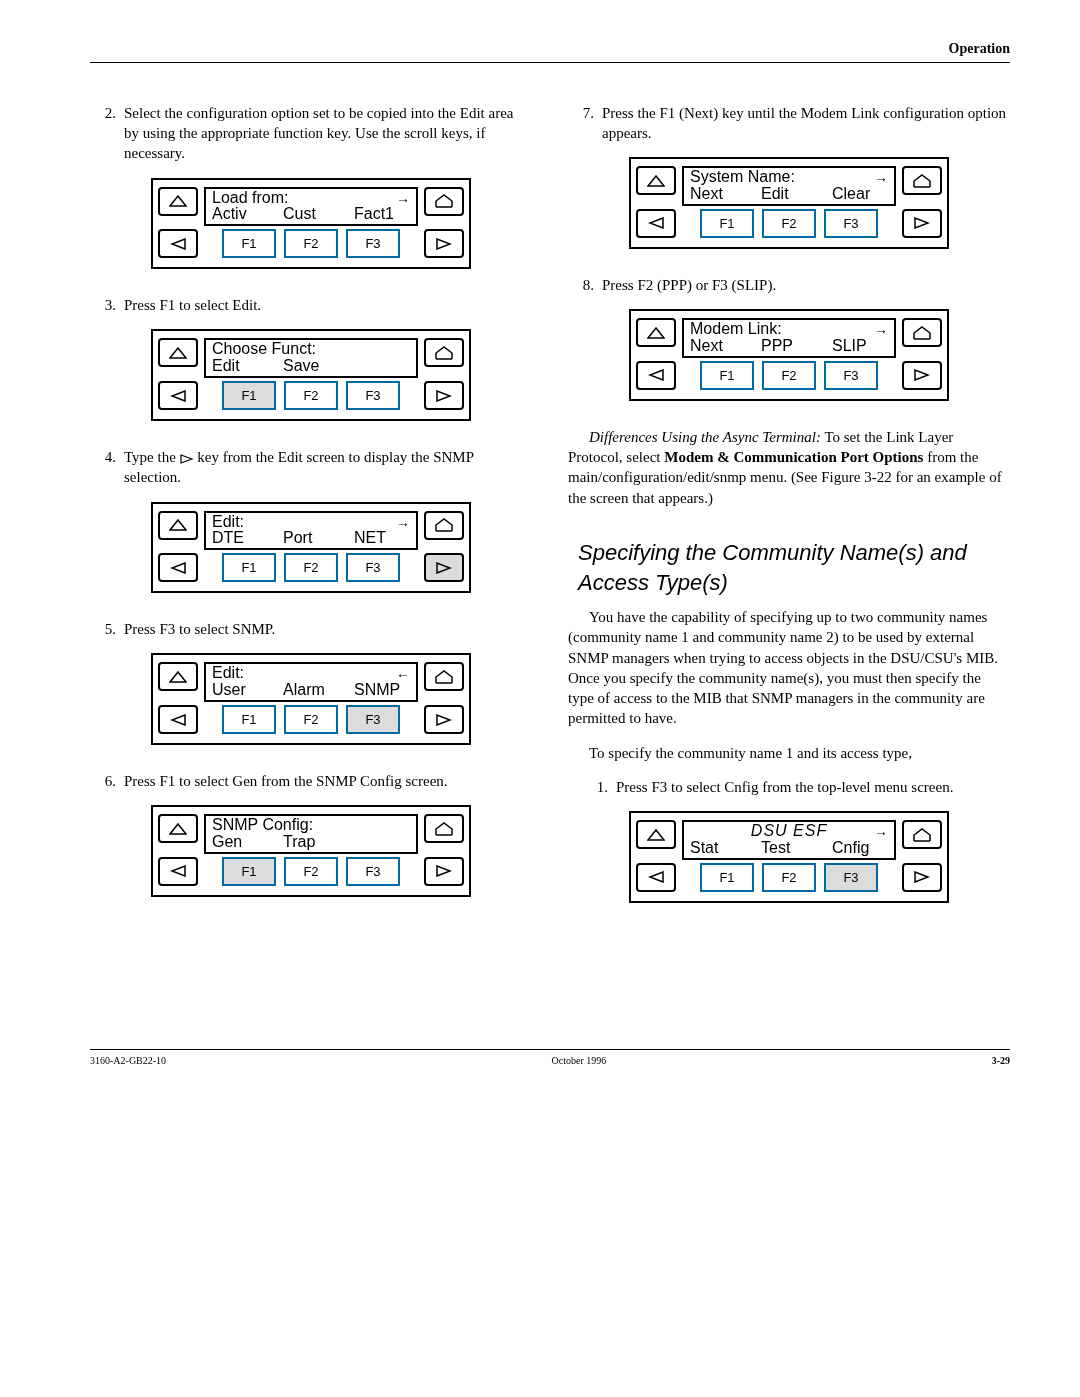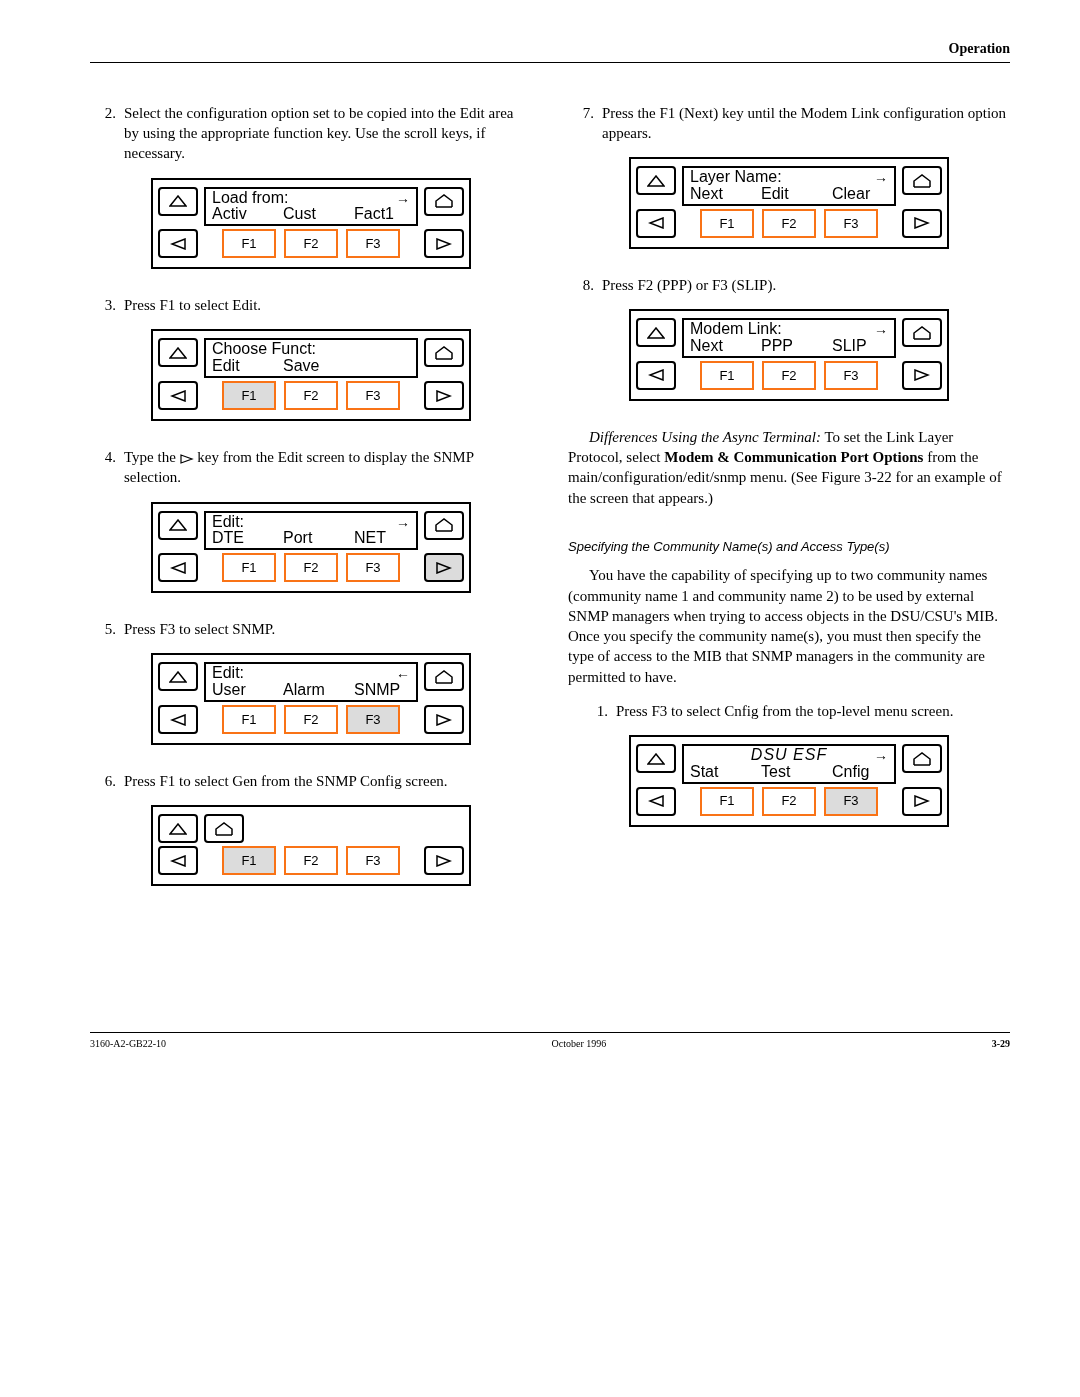--- a/index.html
+++ b/index.html
@@ -84,40 +84,40 @@
     font-size: 14px;
   }
   .lcd-center { text-align:center; letter-spacing:1px;font-style:italic;}
   .fkeys {
     display: flex;
     gap: 8px;
     flex: 1;
     justify-content: center;
   }
   .fkey {
-    border: 2px solid #f97316;
+    border: 2px solid #0369a1;
     width: 50px;
     height: 25px;
     display: flex; align-items:center; justify-content:center;
     font-family: Arial, Helvetica, sans-serif;
     font-size: 13px;
   }
   .fkey.hl { background:#dcdcdc; }
   svg { display:block; }
   .tri-right { 
     display:inline-block; vertical-align:-2px;
   }
   .em { font-style: italic; }
   .bold { font-weight: bold; }
   h3.subhead {
     font-family: Arial, Helvetica, sans-serif;
     font-style: italic;
     font-weight: normal;
-    font-size: 13px;
-    margin: 30px 0 10px 0;
+    font-size: 22px;
+    margin: 30px 0 10px 10px;
   }
   p.body-para { text-indent: 1.4em; margin: 8px 0 14px 0; }
   p.body-noindent { margin: 0 0 14px 0; text-indent:1.4em;}
   .footer {
     display:flex; justify-content: space-between;
     border-top:1px solid #000;
     padding-top:4px;
     margin-top:120px;
     font-size:10px;
   }
@@ -332,20 +332,28 @@
       <div class="step-body">Press F1 to select Gen from the SNMP Config screen.</div>
     </div>
 
     <div class="panel-wrap">
       <div class="panel-row">
         <div class="nav-btn">
             <svg width="18" height="12">
               <polygon points="9,1 17,11 1,11" fill="none" stroke="#000" stroke-width="1.5"></polygon>
             </svg>
           </div>
+        <div class="lcd">
+          <div class="lcd-title">SNMP Config:</div>
+          <div class="lcd-opts">
+            <span class="lcd-opt">Gen</span>
+            <span class="lcd-opt">Trap</span>
+            <span class="lcd-opt"></span>
+          </div>
+        </div>
         <div class="nav-btn">
             <svg width="20" height="14">
               <polyline points="2,13 2,7 10,1 18,7 18,13" fill="none" stroke="#000" stroke-width="1.5"></polyline>
               <line x1="2" y1="13" x2="18" y2="13" stroke="#000" stroke-width="1.5"></line>
             </svg>
           </div>
       </div>
       <div class="panel-row">
         <div class="nav-btn">
             <svg width="16" height="12">
@@ -375,21 +383,21 @@
     </div>
 
     <div class="panel-wrap">
       <div class="panel-row">
         <div class="nav-btn">
             <svg width="18" height="12">
               <polygon points="9,1 17,11 1,11" fill="none" stroke="#000" stroke-width="1.5"></polygon>
             </svg>
           </div>
         <div class="lcd">
-          <div class="lcd-title">Layer Name:</div>
+          <div class="lcd-title">System Name:</div>
           <span class="lcd-arrow-r">→</span>
           <div class="lcd-opts">
             <span class="lcd-opt">Next</span>
             <span class="lcd-opt">Edit</span>
             <span class="lcd-opt">Clear</span>
           </div>
         </div>
         <div class="nav-btn">
             <svg width="20" height="14">
               <polyline points="2,13 2,7 10,1 18,7 18,13" fill="none" stroke="#000" stroke-width="1.5"></polyline>
@@ -463,20 +471,21 @@
       </div>
     </div>
 
     <p class="body-para">
       <span class="em">Differences Using the Async Terminal:</span><span> To set the Link Layer Protocol, select </span><span class="bold">Modem &amp; Communication Port Options</span><span> from the main/configuration/edit/snmp menu. (See Figure 3-22 for an example of the screen that appears.)</span>
     </p>
 
     <h3 class="subhead">Specifying the Community Name(s) and Access Type(s)</h3>
 
     <p class="body-para">You have the capability of specifying up to two community names (community name 1 and community name 2) to be used by external SNMP managers when trying to access objects in the DSU/CSU's MIB. Once you specify the community name(s), you must then specify the type of access to the MIB that SNMP managers in the community are permitted to have.</p>
+    <p class="body-noindent">To specify the community name 1 and its access type,</p>
 
     <div class="step" style="margin-left:14px">
       <div class="step-num">1.</div>
       <div class="step-body">Press F3 to select Cnfig from the top-level menu screen.</div>
     </div>
 
     <div class="panel-wrap">
       <div class="panel-row">
         <div class="nav-btn">
             <svg width="18" height="12">

